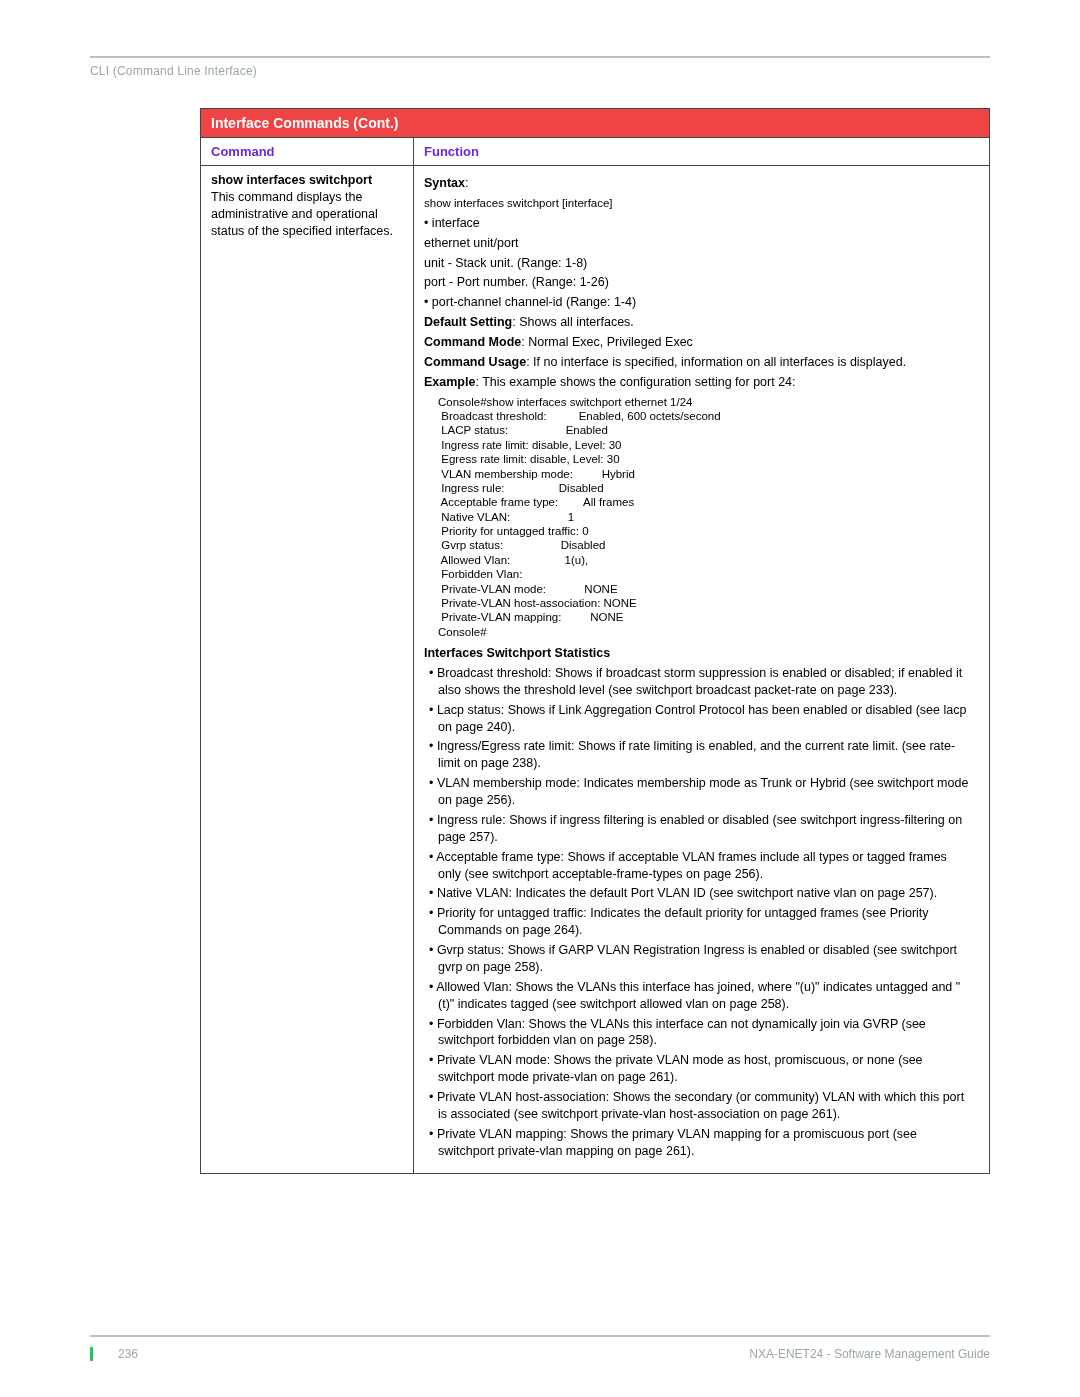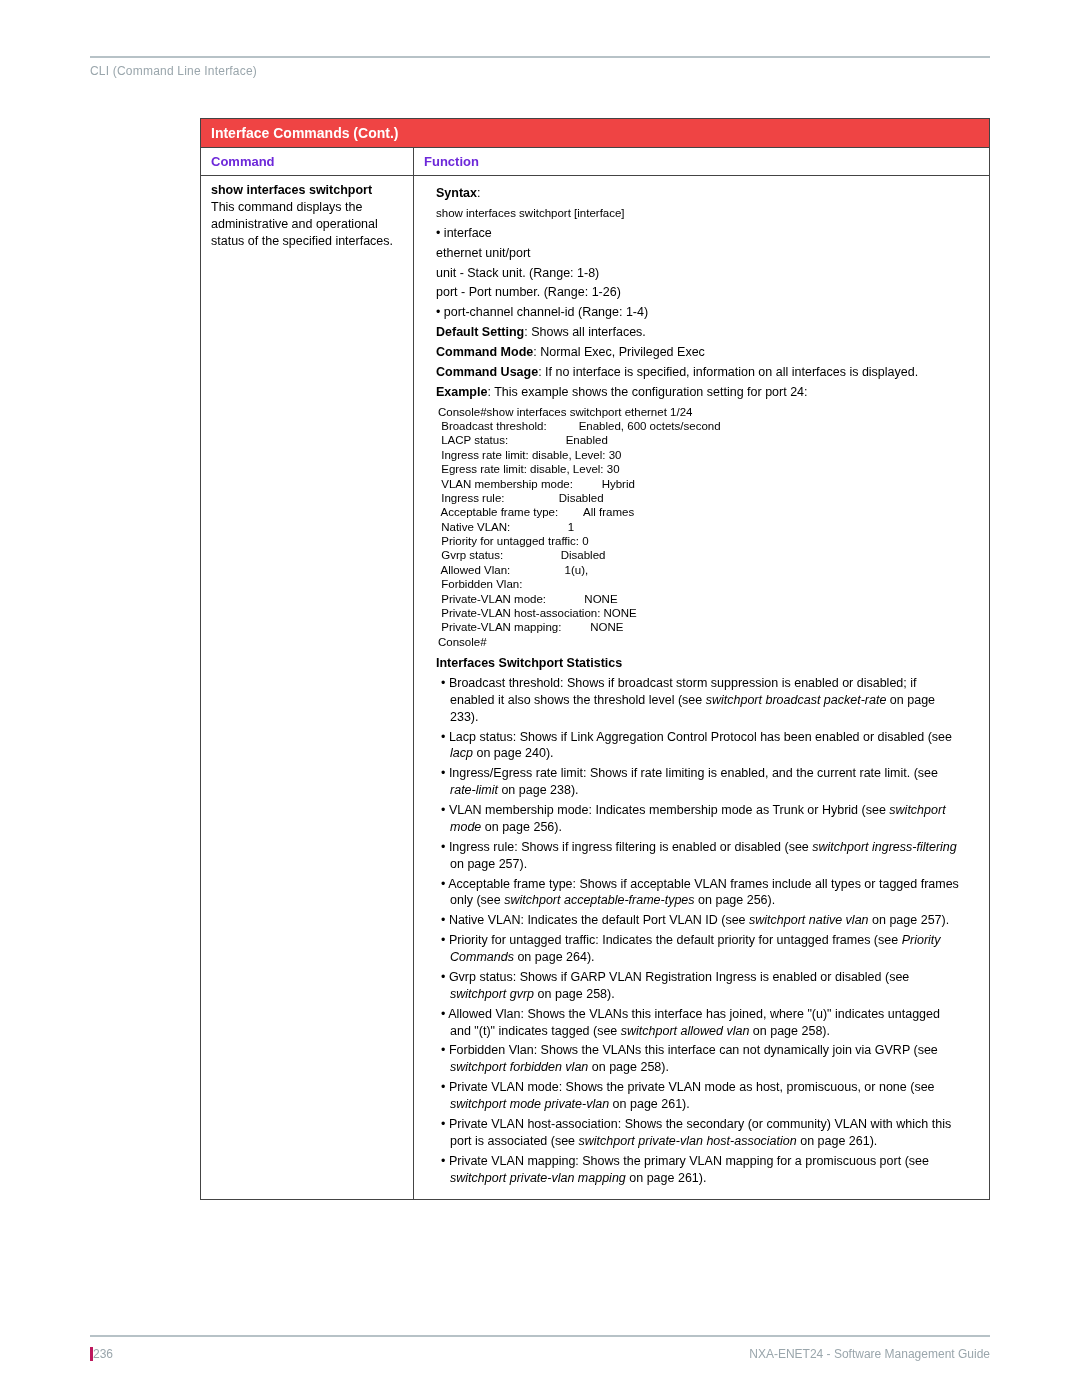--- a/index.html
+++ b/index.html
@@ -17,21 +17,21 @@
     padding: 56px 90px 40px 90px;
   }
   .top-rule {
     border-top: 2px solid #b7c2c7;
     margin-bottom: 6px;
   }
   .breadcrumb {
     color: #9aa6ac;
     font-size: 12px;
     letter-spacing: 0.2px;
-    margin-bottom: 40px;
+    margin-bottom: 30px;
   }
   .content {
     margin-left: 110px;
   }
   table.cmd {
     width: 100%;
     border-collapse: collapse;
     table-layout: fixed;
   }
   table.cmd th, table.cmd td {
@@ -67,36 +67,36 @@
   .sub2 { margin-left: 28px; }
   .mono {
     font-family: Liberation Sans, sans-serif;
     font-size: 11.5px;
     white-space: pre;
     line-height: 1.25;
   }
   .example-block {
     margin: 4px 0 6px 14px;
   }
-  .func p { margin: 3px 12px; }
+  .func p { margin: 3px 0; }
   .bullet { padding-left: 14px; text-indent: -9px; margin: 3px 0; }
   .bullet::before { content: "• "; }
-  .italic { font-style: italic; }
+  .italic { }
   .footer {
     position: absolute;
     bottom: 36px;
     left: 90px;
     right: 90px;
     font-size: 12px;
     color: #9aa6ac;
   }
   .footer .pnum {
     float: left;
-    border-left: 3px solid #be185d;
-    padding-left: 0;
+    border-left: 3px solid #22c55e;
+    padding-left: 25px;
   }
   .footer .guide {
     float: right;
     margin-left: 40px;
   }
   .bottom-rule {
     position: absolute;
     bottom: 60px;
     left: 90px;
     right: 90px;

